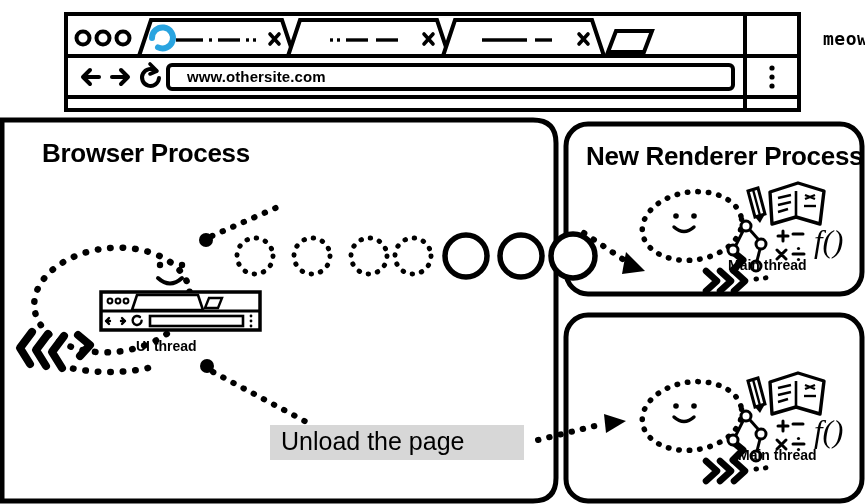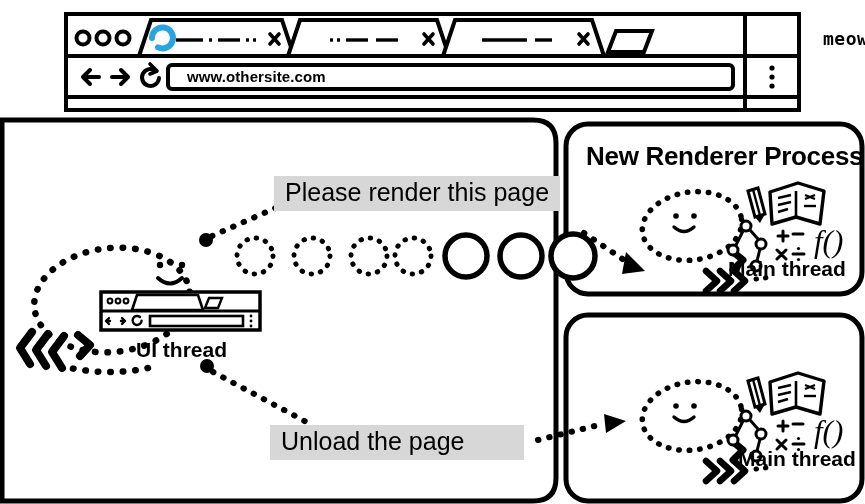--- a/index.html
+++ b/index.html
@@ -4,21 +4,21 @@
 <style>
   html,body{margin:0;padding:0;background:#fff;}
   body{width:865px;height:504px;position:relative;overflow:hidden;
        font-family:"Liberation Sans","DejaVu Sans",sans-serif;color:#000;}
   .stage{position:absolute;left:0;top:0;width:865px;height:504px;}
   svg.layer{position:absolute;left:0;top:0;width:865px;height:504px;overflow:visible;}
 
   
   .txt{position:absolute;white-space:nowrap;color:#000;}
   .proc-title{font-size:26px;font-weight:700;letter-spacing:-0.3px;}
-  .thread-lbl{font-size:21px;font-weight:700;}
+  .thread-lbl{font-size:14px;font-weight:700;}
   .callout{position:absolute;background:#d7d7d7;font-size:25px;
            padding:3px 11px 6px 11px;white-space:nowrap;line-height:1.05;}
   .urlbar-txt{font-size:15px;font-weight:600;letter-spacing:.1px;}
   .meow{font-size:18px;font-weight:700;letter-spacing:.5px;
         font-family:"DejaVu Sans Mono","Liberation Mono",monospace;}
 </style>
 </head>
 <body>
 
 <div class="stage">
@@ -115,20 +115,21 @@
 
   <svg class="layer">
 
     <path d="M2 120 L533 120 Q556 120 556 143 L556 478 Q556 501 533 501 L2 501 Z" fill="#fff" stroke="#000" stroke-width="5"></path>
 
     <rect x="566" y="124" width="296" height="170" rx="22" fill="#fff" stroke="#000" stroke-width="5"></rect>
 
     <rect x="566" y="315" width="296" height="186" rx="22" fill="#fff" stroke="#000" stroke-width="5"></rect>
   </svg>
 
+  <div class="txt proc-title" style="left:42px;top:138px;">Browser Process</div>
   <div class="txt proc-title" style="left:586px;top:141px;text-align:center;">New Renderer Process</div>
 
   <svg class="layer">
 
     <g>
       <ellipse cx="112" cy="300" rx="78" ry="52" fill="none" stroke="#000" stroke-width="6.5" stroke-linecap="round" stroke-dasharray="0.5 12" transform="rotate(-6 112 300)"></ellipse>
 
       <path d="M78 335 L90 345 L80 356" fill="none" stroke="#000" stroke-width="8" stroke-linecap="round" stroke-linejoin="round"></path>
     </g>
 
@@ -192,21 +193,20 @@
     </g>
 
     <g>
       <path d="M538 440 L603 424" fill="none" stroke="#000" stroke-width="6" stroke-linecap="round" stroke-dasharray="0.5 11"></path>
       <path d="M604 414 L626 421 L606 433 Z" fill="#000"></path>
     </g>
   </svg>
 
   <div class="txt thread-lbl" style="left:136px;top:338px;">UI thread</div>
 
-  <div class="callout" style="left:274px;top:176px;">Please render this page</div>
   <div class="callout" style="left:270px;top:425px;padding-right:60px;">Unload the page</div>
 
   <svg class="layer">
     <g transform="translate(638,178)">
 
       <ellipse cx="54" cy="48" rx="50" ry="34" fill="none" stroke="#000" stroke-width="5.5" stroke-linecap="round" stroke-dasharray="0.5 10" transform="rotate(-8 54 48)"></ellipse>
       <path d="M94 73 L105 82 L95 92" fill="none" stroke="#000" stroke-width="7" stroke-linecap="round" stroke-linejoin="round"></path>
 
       <g>
         <circle cx="38" cy="38" r="2.8" fill="#000"></circle>

